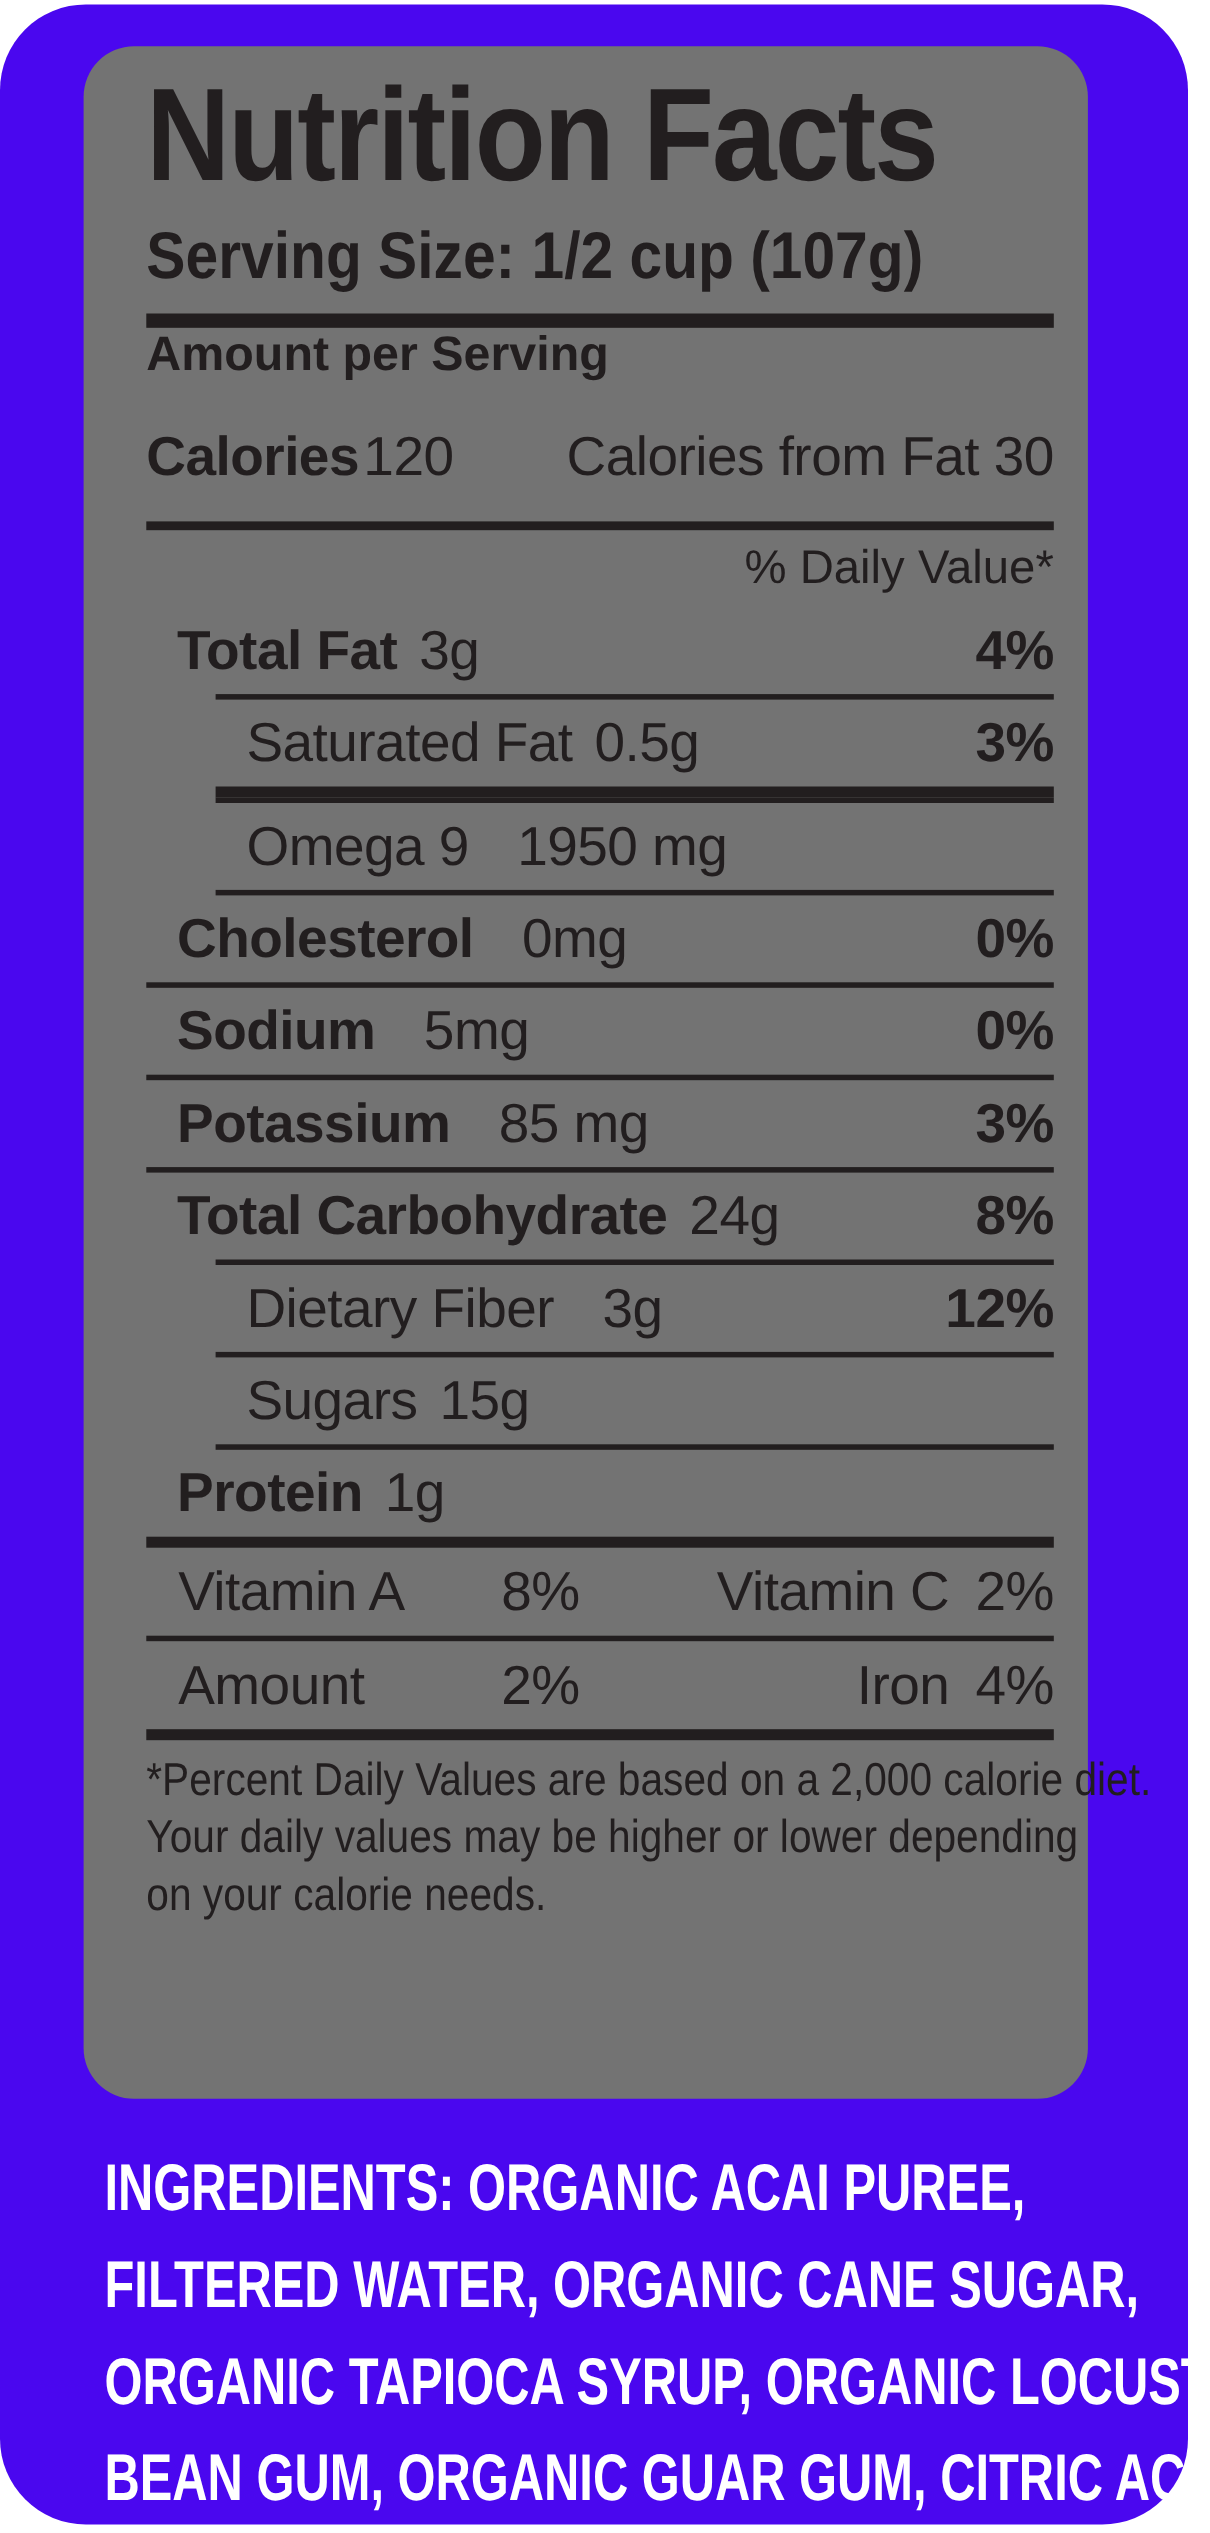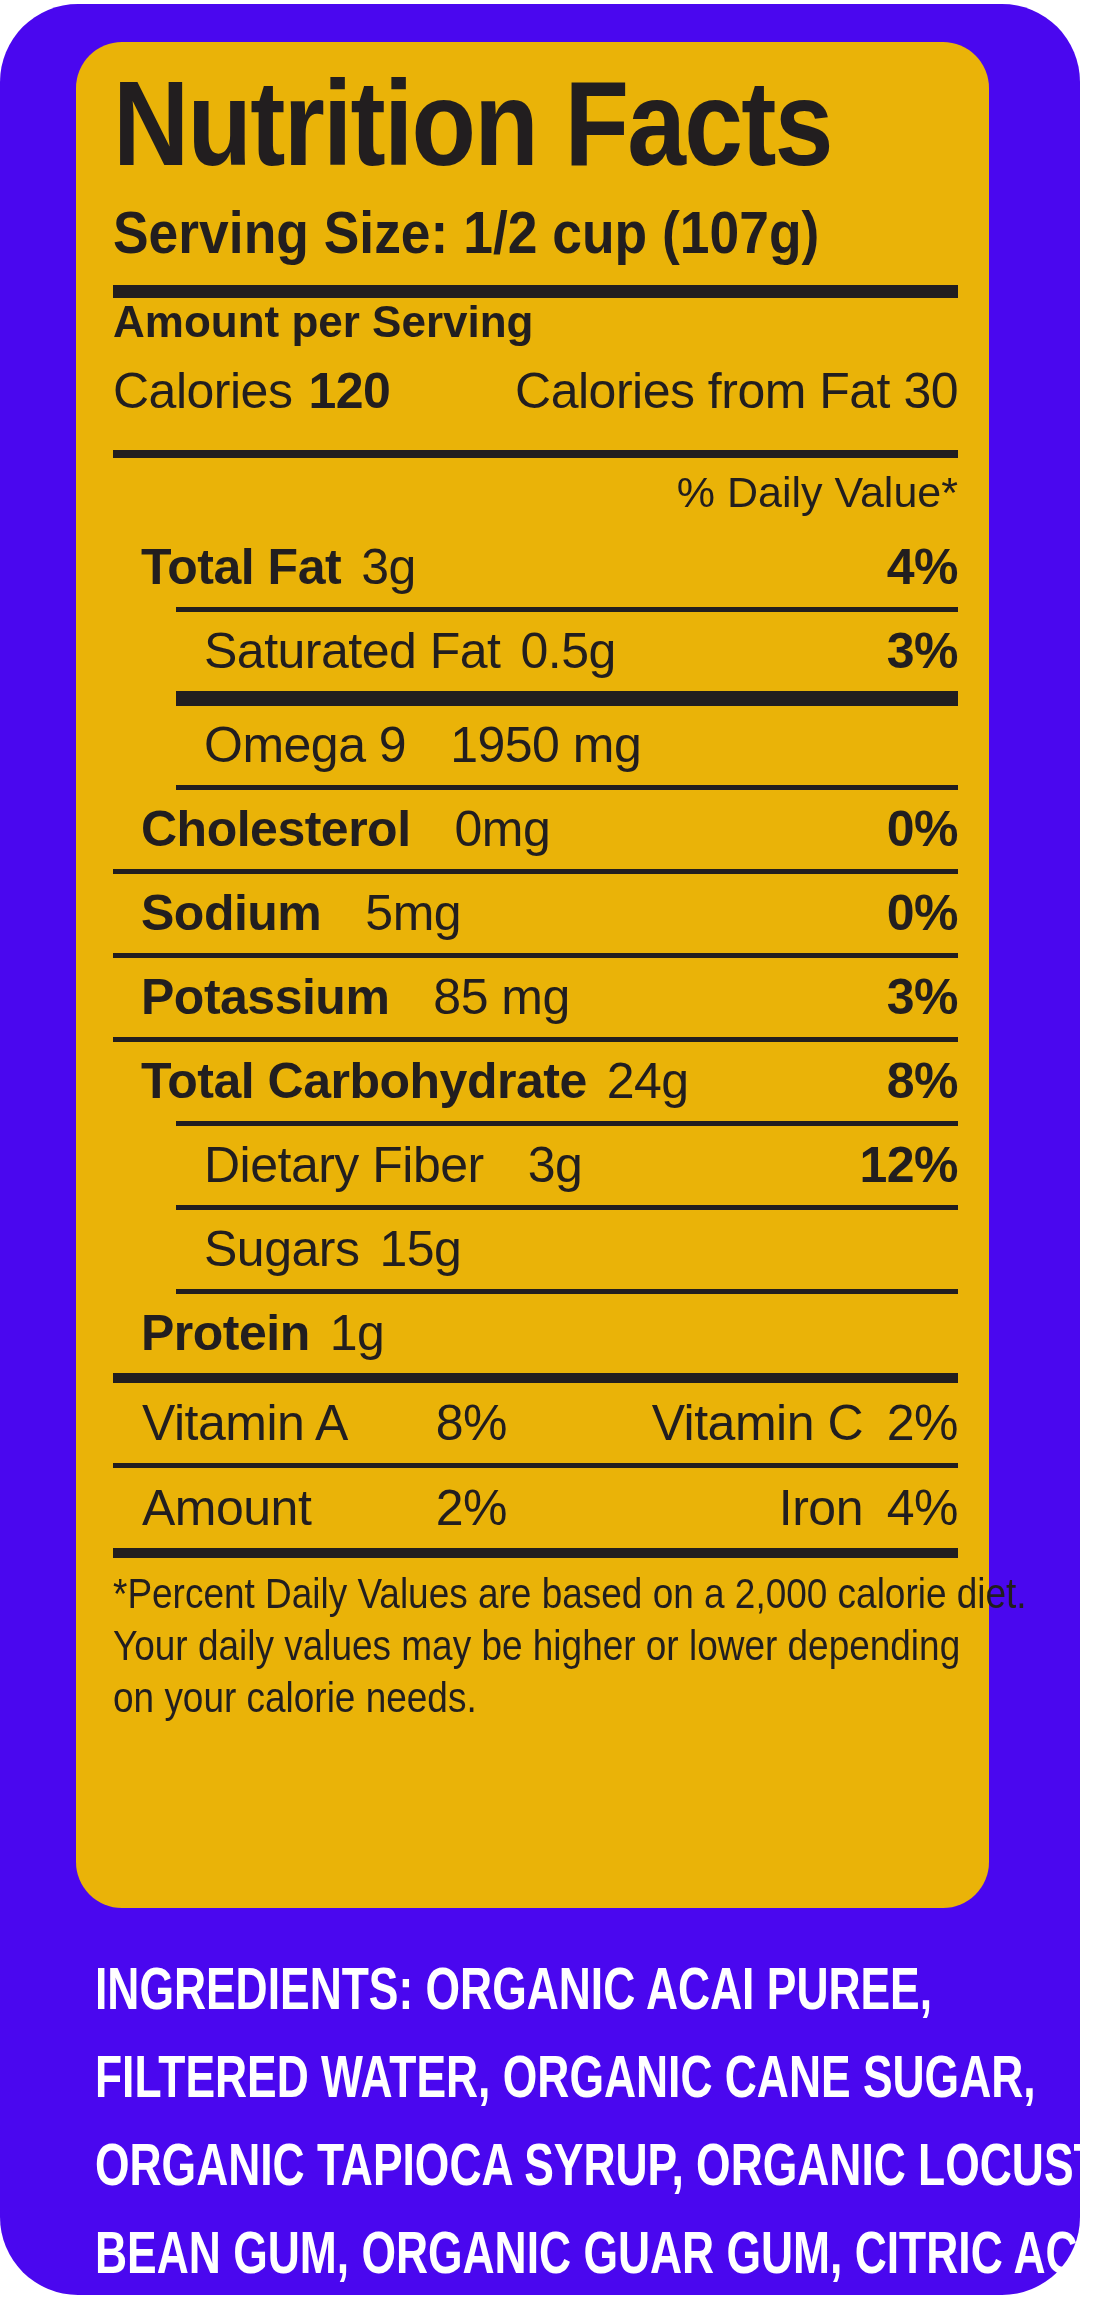--- a/index.html
+++ b/index.html
@@ -10,41 +10,41 @@
     color:#221e1f;
     overflow:hidden;
     position:relative;
   }
   .blue-bg{
     position:absolute;left:0;top:4px;width:1080px;height:2291px;
     background:#4a07ef;border-radius:78px;
   }
   .nf-card{
     position:absolute;left:76px;top:42px;width:913px;height:1866px;
-    background:#eab308;border-radius:46px;
-    box-sizing:border-box;padding:18px 31px 0 37px;
+    background:#737373;border-radius:46px;
+    box-sizing:border-box;padding:18px 31px 0 57px;
   }
   .nf-title{
     font-size:120px;font-weight:900;line-height:1.06;
     letter-spacing:-2px;white-space:nowrap;
     transform:scaleX(0.88);transform-origin:0 50%;
   }
   .nf-serving{
     margin-top:10px;font-size:60px;font-weight:bold;line-height:1.2;
     white-space:nowrap;transform:scaleX(0.89);transform-origin:0 50%;
   }
   .bar-xthick{height:13px;background:#221e1f;margin-top:16px;}
   .bar-thick{height:10px;background:#221e1f;}
   .bar-med{height:8px;background:#221e1f;margin-top:30px;}
   .rule{height:5px;background:#221e1f;}
   .rule.ind{margin-left:63px;}
   .nf-amount{margin-top:0;font-size:44px;font-weight:bold;line-height:1.1;}
   .cal-row{margin-top:16px;display:flex;align-items:baseline;font-size:50px;line-height:1.15;letter-spacing:-0.5px;}
-  .cal-row .cal-lbl{font-weight:normal;}
-  .cal-row .cal-val{margin-left:16px;font-weight:bold;}
+  .cal-row .cal-lbl{font-weight:bold;margin-top:24px;}
+  .cal-row .cal-val{margin-left:4px;}
   .cal-row .cal-fat{margin-left:auto;}
   .dv-head{margin-top:10px;font-size:43px;line-height:1.15;text-align:right;}
   .rows{margin-top:10px;}
   .row{display:flex;align-items:center;height:79px;font-size:50px;letter-spacing:-0.5px;}
   .row .lbl{font-weight:bold;margin-left:28px;}
   .row.sub{padding-left:63px;}
   .row.sub .lbl{font-weight:normal;}
   .row .val{margin-left:20px;}
   .row.gap-lg .val{margin-left:44px;}
   .row .pct{margin-left:auto;font-weight:bold;}

